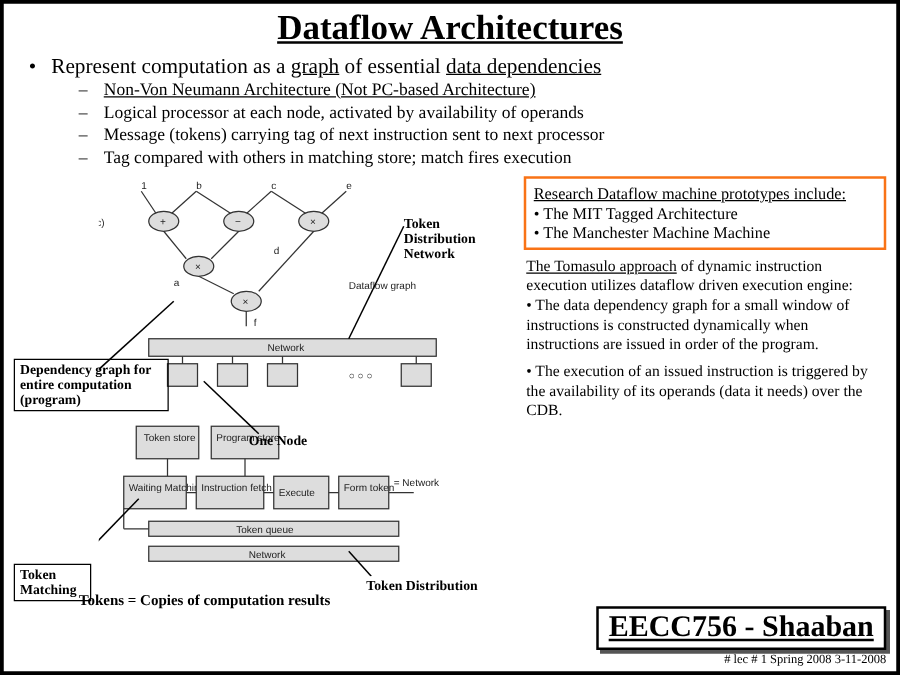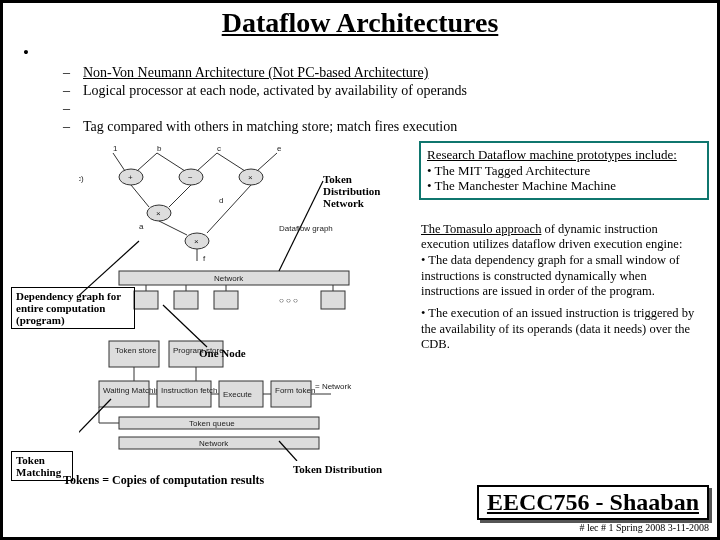--- a/index.html
+++ b/index.html
@@ -45,21 +45,21 @@
     line-height: 1.1;
   }
   .callout.box { border: 1px solid #000; padding: 2px 4px; }
   .tdn { left: 320px; top: 36px; width: 70px; }
   .depg { left: 8px; top: 150px; width: 124px; }
   .onenode { left: 196px; top: 210px; }
   .tm { left: 8px; top: 314px; width: 62px; }
   .td { left: 290px; top: 326px; }
   .tokens-eq { position: absolute; left: 60px; top: 336px; font-size: 12px; font-weight: bold; }
   .rightcol { position: absolute; right: 8px; top: 4px; width: 290px; font-size: 13px; }
-  .rbox { border: 2px solid #0f766e; padding: 4px 6px; margin-bottom: 22px; line-height: 1.2; }
+  .rbox { border: 2px solid #f97316; padding: 4px 6px; margin-bottom: 6px; line-height: 1.2; }
   .rbox .u { text-decoration: underline; }
   .rtxt { font-size: 12.5px; line-height: 1.25; padding: 0 2px; margin-bottom: 6px; }
   .rtxt .u { text-decoration: underline; }
   .footer {
     position: absolute;
     right: 8px; bottom: 4px;
     text-align: right;
   }
   .footer .course {
     border: 2px solid #000;
@@ -77,32 +77,34 @@
   .leader { stroke: #000; stroke-width: 1.2; }
 </style>
 </head>
 <body>
 
 <div class="title">Dataflow Architectures</div>
 
 <div class="bullets">
   <div class="b1">
     <span class="dot">•</span>
+    <span>Represent computation as a <u>graph</u> of essential <u>data dependencies</u></span>
   </div>
   <ul class="sub">
     <li>
         <span class="dash">–</span>
         <span style="text-decoration:underline">Non-Von Neumann Architecture (Not PC-based Architecture)</span>
       </li>
     <li>
         <span class="dash">–</span>
         <span>Logical processor at each node, activated by availability of operands</span>
       </li>
     <li>
         <span class="dash">–</span>
+        <span>Message (tokens) carrying tag of next instruction sent to next processor</span>
       </li>
     <li>
         <span class="dash">–</span>
         <span>Tag compared with others in matching store; match fires execution</span>
       </li>
   </ul>
 </div>
 
 <div class="content">
 

